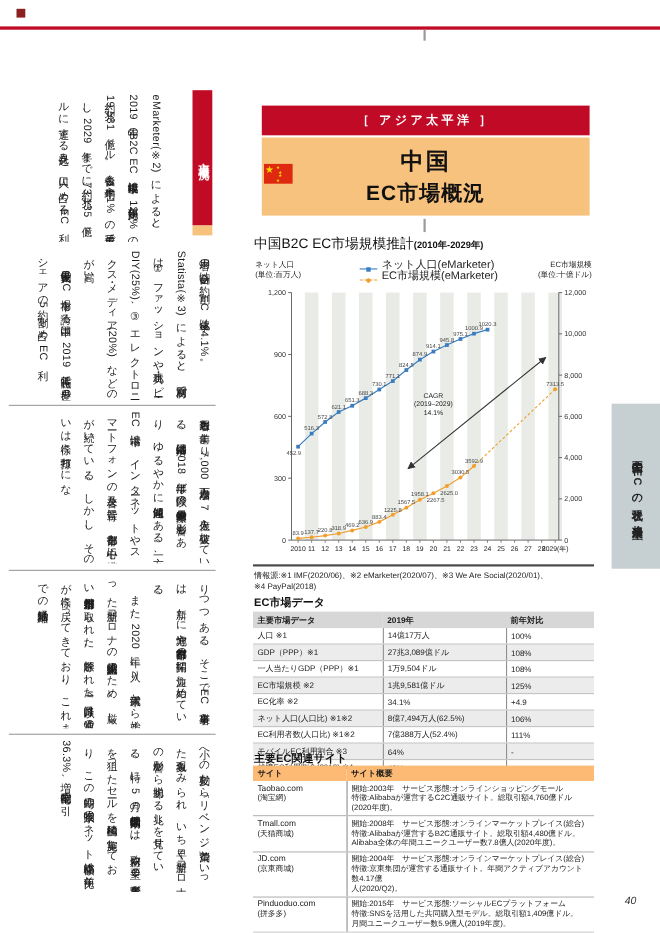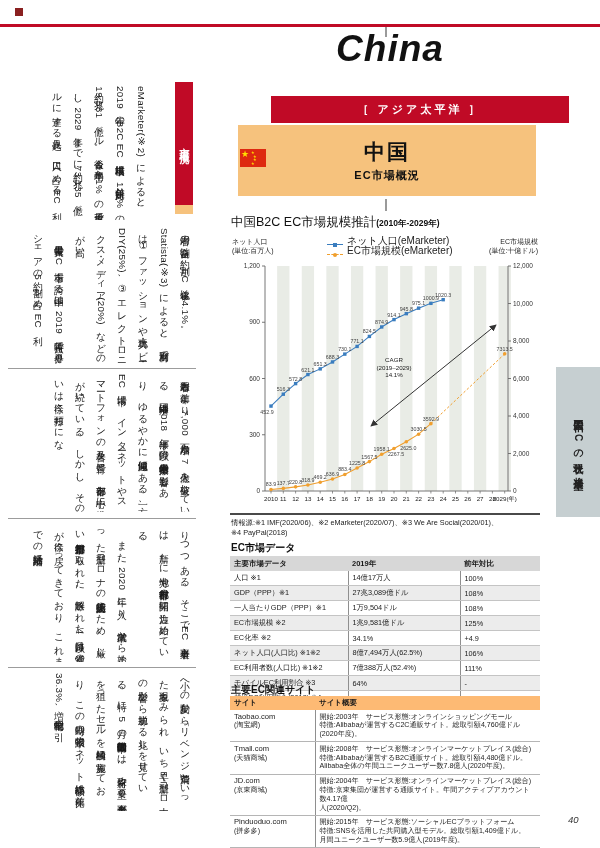--- a/index.html
+++ b/index.html
@@ -11,25 +11,25 @@
   .top-square { position:absolute; left:15px; top:8px; width:8px; height:8px; background:#8a2020; }
   .top-rule   { position:absolute; left:0; top:24px; width:600px; height:3px; background:#c00a26; }
   .tick-v     { position:absolute; width:1.5px; background:#9a9a9a; }
   .brand      { position:absolute; left:290px; top:28px; width:200px; text-align:center;
                 font-size:37px; font-weight:bold; font-style:italic; letter-spacing:1px; color:#111; }
   .page-num   { position:absolute; left:568px; top:814px; font-size:9.5px; font-style:italic; color:#333; }
 
   
   .hdr-region { position:absolute; left:238px; top:96px; width:298px; height:27px; background:#c00a26;
                 color:#fff; font-weight:bold; font-size:11px; letter-spacing:3px;
-                display:flex; align-items:center; justify-content:center;margin-left:33px; }
+                display:flex; align-items:center; justify-content:center; }
   .hdr-main   { position:absolute; left:238px; top:125px; width:298px; height:71px; background:#f6c27d;
                 display:flex; flex-direction:column; align-items:center; justify-content:center; }
   .hdr-country { font-size:21px; font-weight:bold; letter-spacing:2px; color:#111; }
-  .hdr-sub     { font-size:11px; font-weight:bold; letter-spacing:1px; color:#111; margin-top:2px; }
+  .hdr-sub     { font-size:19px; font-weight:bold; letter-spacing:1px; color:#111; margin-top:2px; }
   .flag { position:absolute; left:240px; top:149px; width:26px; height:18px; background:#de2910; }
   .flag .b { position:absolute; left:1px; top:1px; font-size:9px; color:#ffde00; line-height:9px; }
   .flag .s { position:absolute; font-size:4px; color:#ffde00; line-height:4px; }
 
   
   .left-tab { position:absolute; left:175px; top:82px; width:18px; height:123px; background:#c00a26;
               display:flex; align-items:center; justify-content:center; }
   .left-tab span { writing-mode:vertical-rl; color:#fff; font-size:10px; font-weight:bold; letter-spacing:2px; }
   .left-tab-tip { position:absolute; left:175px; top:205px; width:18px; height:9px; background:#f6c27d; }
 
@@ -84,21 +84,20 @@
   svg text { font-family:"Liberation Sans","DejaVu Sans",sans-serif; }
 </style>
 </head>
 <body>
 
 <div class="page">
 
   <div class="top-square"></div>
   <div class="top-rule"></div>
   <div class="tick-v" style="left:385px; top:27px; height:10px;"></div>
-  <div class="brand">China</div>
 
   <div class="left-tab">
     <span>市場概況</span>
   </div>
   <div class="left-tab-tip"></div>
 
   <div class="vblock" style="left:6px; top:86px; height:134px; width:146px;">eMarketer(※2)によると、2019年のB2C EC市場規模は、前年対比125%の約1兆9,581億ドル。今後も年平均14.1%の成長率で拡大し、2029年までに約7兆3,135億ドルに達する見込み。人口に占めるEC利</div>
   <div class="vblock" style="left:8px; top:228px; height:136px; width:188px;">用者の割合は約5割。EC化率は34.1%。Statista(※3)によると、商材別では①ファッションや玩具・ホビー・DIY(25%)、③エレクトロニクス・メディア(20%)などの購入経験が高い。
 　世界最大のEC市場を誇る中国は、2019年時点で世界EC市場シェアの約5割を占め、EC利</div>
   <div class="hsep" style="top:368px;"></div>

